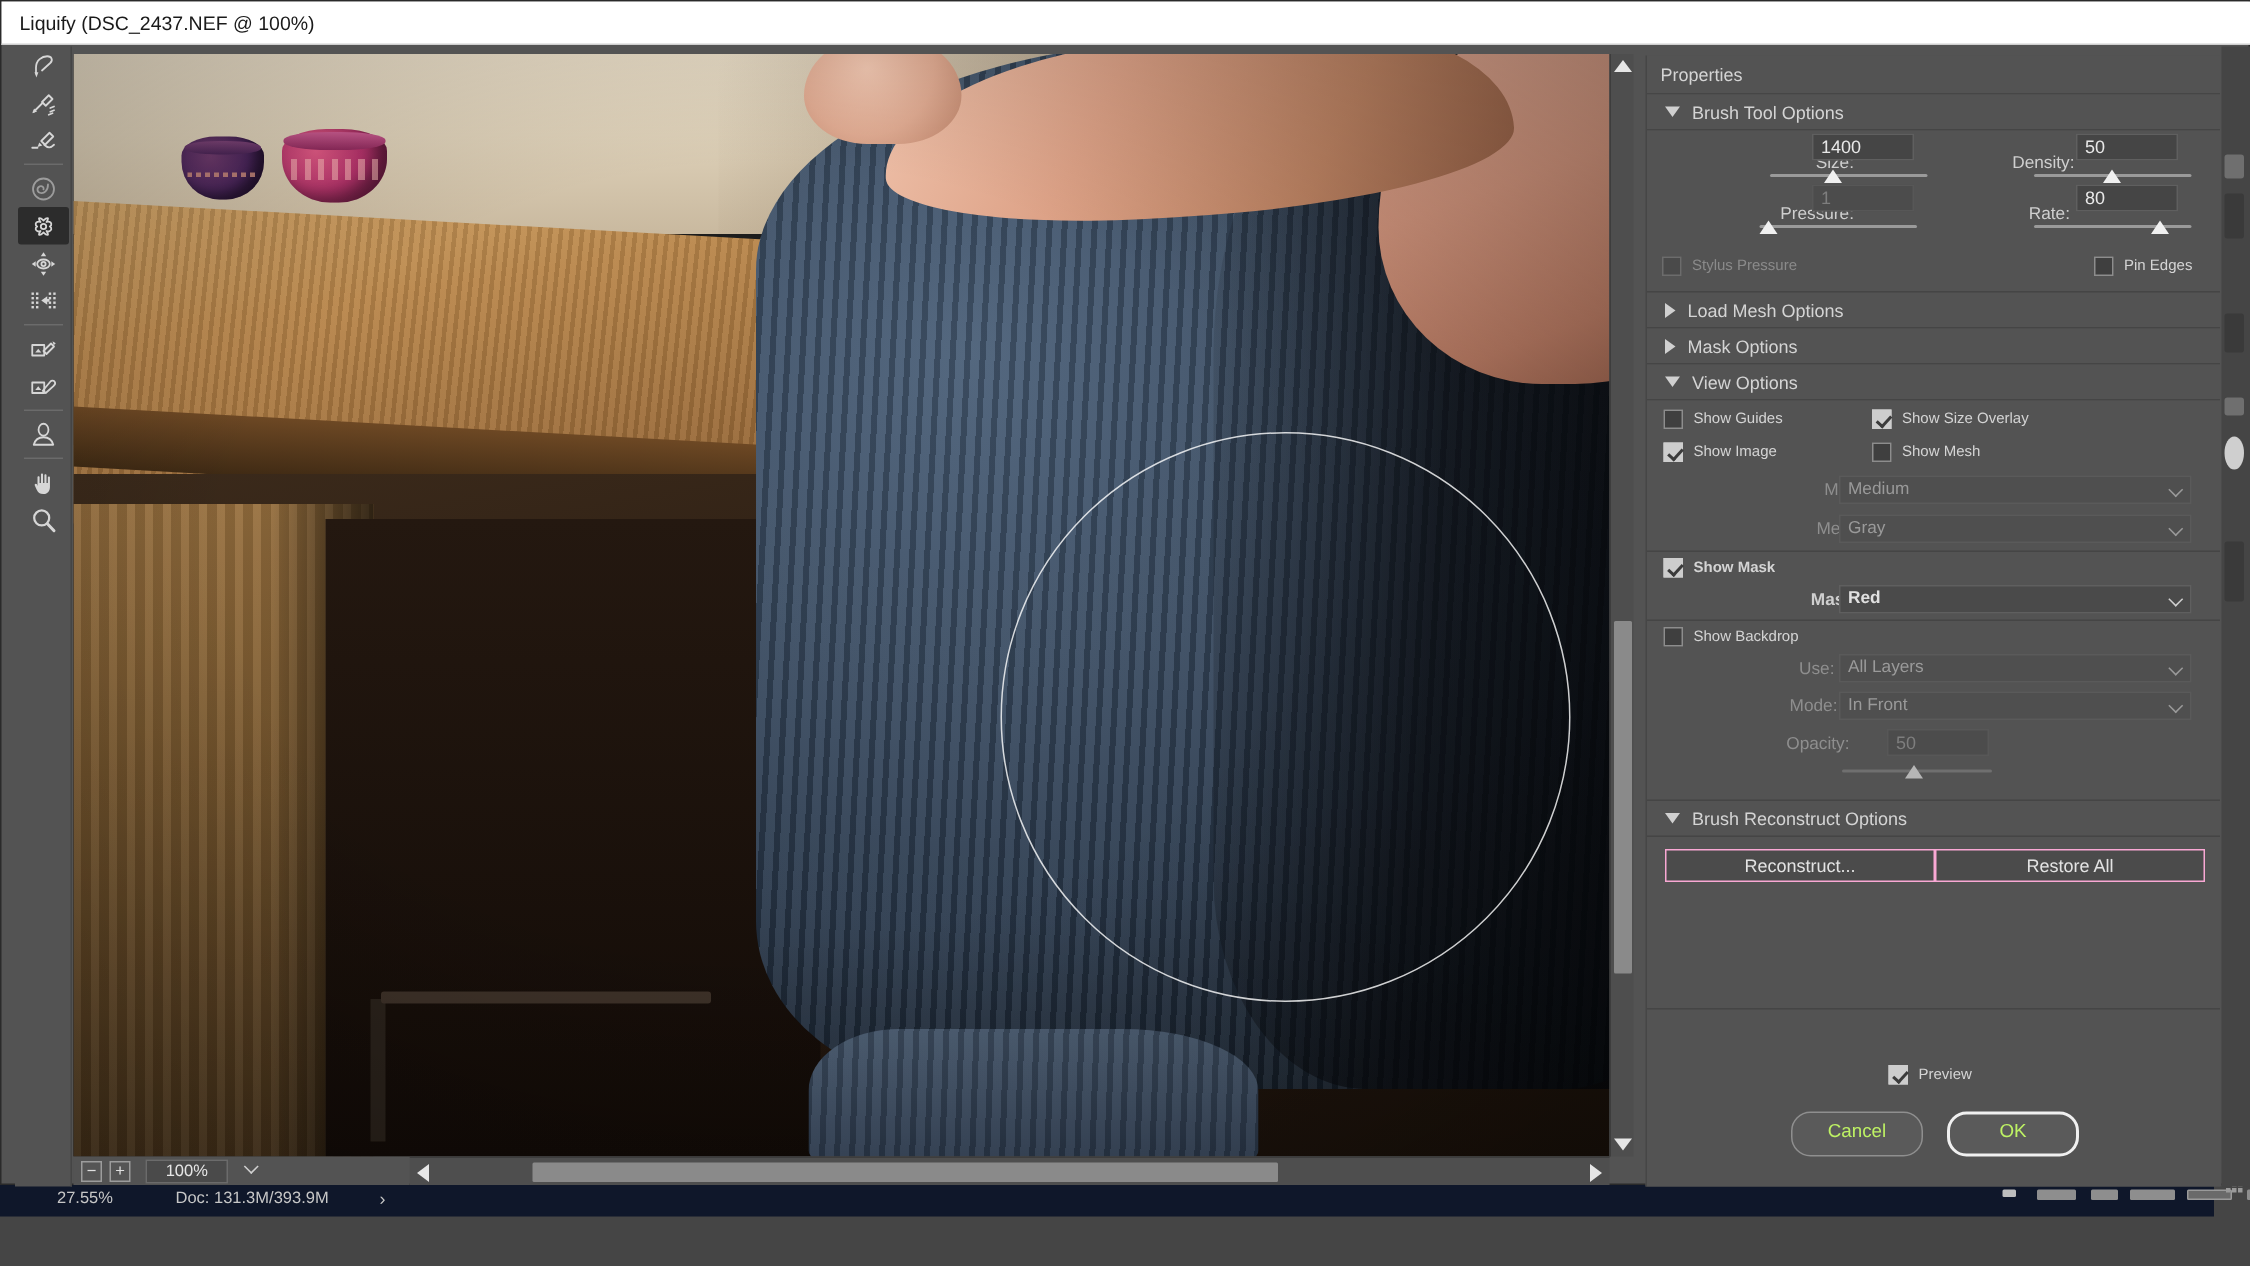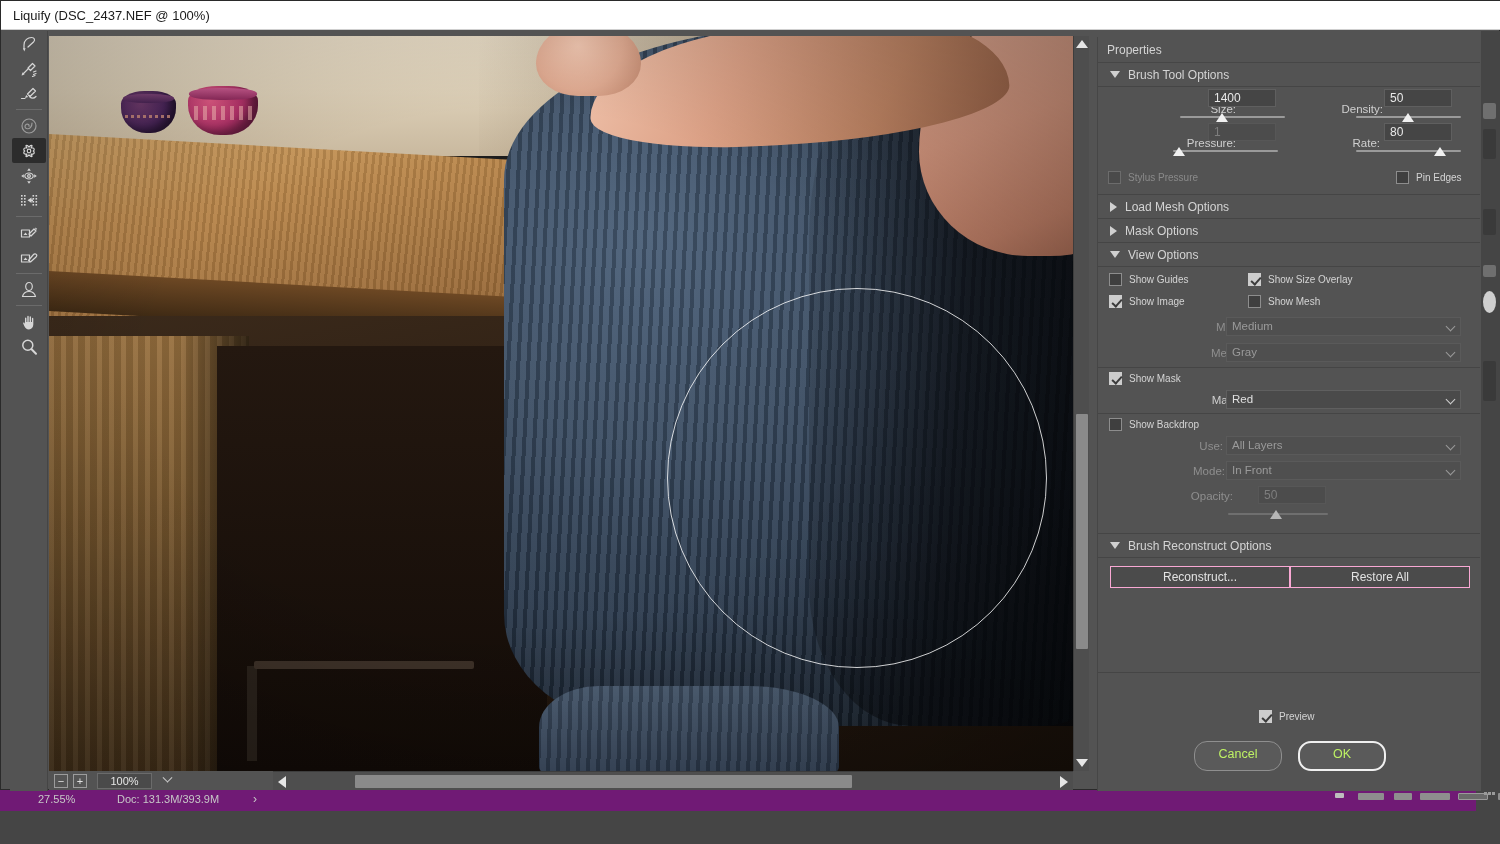--- a/index.html
+++ b/index.html
@@ -21,21 +21,21 @@
   }
   .bg-rail-chip {
     position: absolute; left: 1px; width: 7px; background: #2e2e2e;
   }
   .bg-rail-chip.c1 { top: 595px; height: 56px; }
   .bg-rail-chip.c2 { top: 672px; height: 12px; background:#222; }
   .bg-rail-chip.c3 { top: 690px; height: 26px; background:#d8d8d8; }
 
   #bg-statusbar {
     position: absolute; left: 0; top: 789px; width: 1476px; height: 22px;
-    background: #701a75; color: #c7c7c7; font-size: 11px;
+    background: #0f172a; color: #c7c7c7; font-size: 11px;
     border-top: 1px solid #3d3d3d;
     text-decoration: underline;
   }
   #bg-statusbar .zoompct { position: absolute; left: 38px; top: 3px; }
   #bg-statusbar .docinfo { position: absolute; left: 117px; top: 3px; }
   #bg-statusbar .arrowglyph { position: absolute; left: 253px; top: 2px; font-size: 12px; }
 
   #bg-bottom-icons {
     position: absolute; left: 1332px; top: 785px; width: 168px; height: 26px;
   }
@@ -690,21 +690,21 @@
         <span class="sc"></span>
       </div>
 
       <span class="fld-label dim" style="left:90px; top:80px; width:85px;">Mesh Color:</span>
       <div class="select dim" style="left:128px; top:76px; width:235px;">
         <span>Gray</span>
         <span class="sc"></span>
       </div>
     </div>
 
-    <div class="panel-body" style="height:47px; position:relative; border-top:1px solid #454545;">
+    <div class="panel-body" style="height:47px; position:relative; border-top:1px solid #454545;font-weight:bold;">
       <span class="checkbox checked" style="left:11px; top:4px;"></span>
       <span class="cblabel" style="left:31px; top:5px;">Show Mask</span>
 
       <span class="fld-label" style="left:90px; top:26px; width:85px;">Mask Color:</span>
       <div class="select" style="left:128px; top:22px; width:235px;">
         <span>Red</span>
         <span class="sc"></span>
       </div>
     </div>
 

